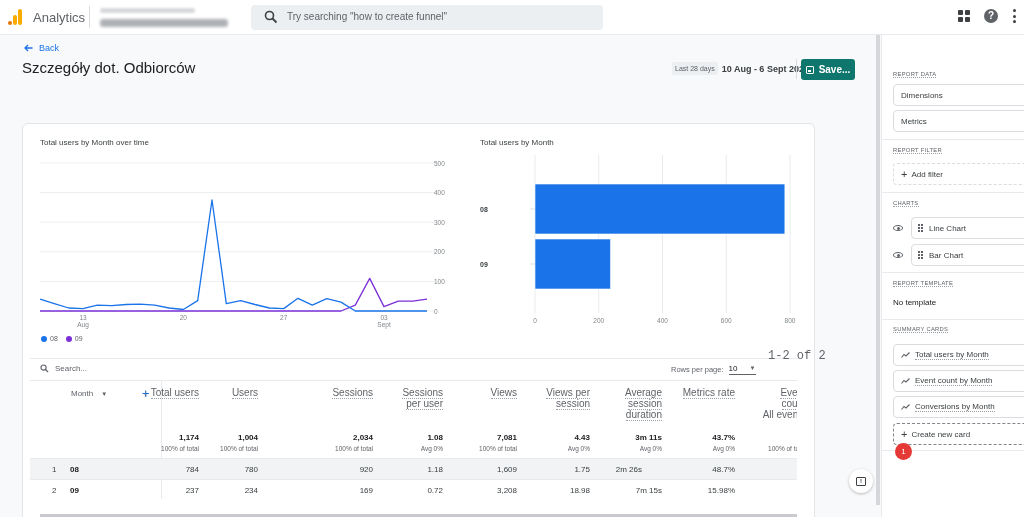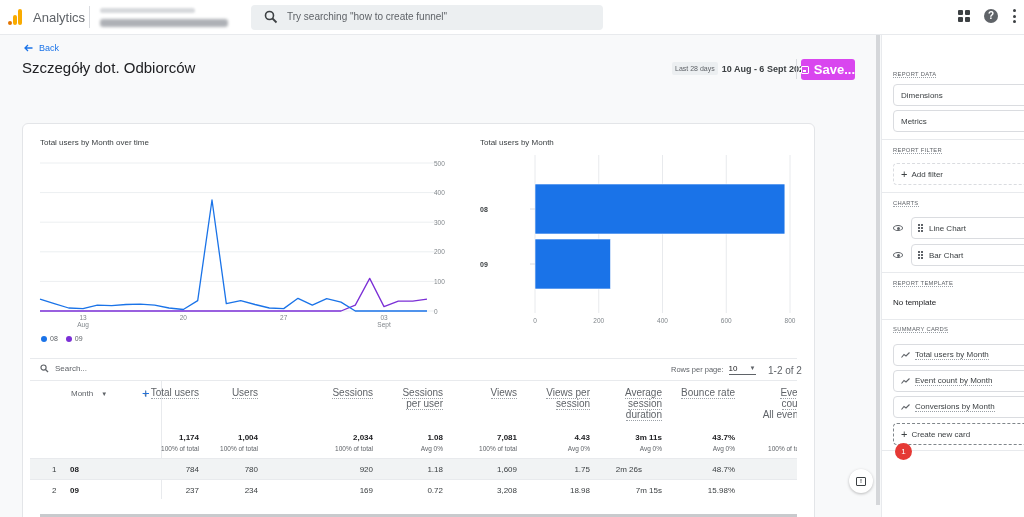--- a/index.html
+++ b/index.html
@@ -24,37 +24,37 @@
   .help-ico { width: 14px; height: 14px; border-radius: 50%; background: #5f6368; color: #fff; font-size: 10px; font-weight: bold; text-align: center; line-height: 14px; }
   .more-ico { width: 4px; height: 14px; display: flex; flex-direction: column; justify-content: space-between; align-items: center; }
   .more-ico span { width: 3px; height: 3px; background: #3c4043; border-radius: 50%; }
 
   .back { position: absolute; left: 24px; top: 43px; font-size: 9px; color: #1a73e8; display: flex; gap: 6px; align-items: center; cursor: pointer; }
   .page-title { position: absolute; left: 22px; top: 59px; font-size: 15px; color: #202124; }
   .date-wrap { position: absolute; left: 672px; top: 62px; display: flex; align-items: center; }
   .date-chip { background: #eceff1; font-size: 7px; color: #5f6368; padding: 3px 3px; border-radius: 2px; }
   .date-range { font-size: 9px; font-weight: bold; color: #3c4043; margin-left: 4px; }
   .sep-v { position: absolute; left: 796px; top: 59px; width: 1px; height: 20px; background: #dadce0; }
-  .save-btn { position: absolute; left: 801px; top: 59px; width: 54px; height: 21px; background: #d946ef; color: #fff; font-size: 13px; font-weight: bold; border-radius: 3px; display: flex; align-items: center; justify-content: center; gap: 5px; cursor: pointer; }
+  .save-btn { position: absolute; left: 801px; top: 59px; width: 54px; height: 21px; background: #0f766e; color: #fff; font-size: 10px; font-weight: bold; border-radius: 3px; display: flex; align-items: center; justify-content: center; gap: 5px; cursor: pointer; }
   .save-btn .ico { width: 8px; height: 8px; border: 1.5px solid #fff; border-radius: 1px; position: relative; }
   .save-btn .ico::after { content: ""; position: absolute; left: 1px; top: 3px; width: 3px; height: 2px; background: #fff; }
 
   .card { position: absolute; left: 22px; top: 123px; width: 793px; height: 400px; background: #fff; border: 1px solid #e3e5e8; border-radius: 6px; }
   .chart-title { position: absolute; font-size: 8px; color: #3c4043; }
   svg text { font-family: "Liberation Sans", sans-serif; }
   .legend { position: absolute; left: 41px; top: 335px; display: flex; gap: 8px; font-size: 7px; color: #5f6368; align-items: center; }
   .legend .item { display: flex; align-items: center; gap: 3px; }
   .legend .dot { width: 6px; height: 6px; border-radius: 50%; }
 
   .tbl-top-line { position: absolute; left: 30px; top: 358px; width: 767px; height: 1px; background: #e8eaed; }
   .tbl-search { position: absolute; left: 40px; top: 364px; display: flex; align-items: center; gap: 6px; font-size: 8px; color: #5f6368; }
   .rpp { position: absolute; left: 671px; top: 364px; font-size: 7.5px; color: #5f6368; display: flex; align-items: center; }
   .rpp-sel { margin-left: 5px; width: 27px; border-bottom: 1px solid #5f6368; font-size: 8px; color: #202124; display: flex; justify-content: space-between; padding-bottom: 1px; }
   .rpp-sel .caret { font-size: 6px; color: #5f6368; padding-top: 1px; }
-  .pager { position: absolute; left: 768px; top: 365px; font-size: 10px; color: #5f6368; }
+  .pager { position: absolute; left: 768px; top: 349px; font-size: 12px; color: #5f6368; font-family: Liberation Mono, monospace; }
   .tbl-line2 { position: absolute; left: 30px; top: 380px; width: 767px; height: 1px; background: #e8eaed; }
 
   .table { position: absolute; left: 30px; top: 381px; width: 767px; height: 118px; overflow: hidden; }
   .dim-col-line { position: absolute; left: 131px; top: 0; width: 1px; height: 118px; background: #e8eaed; }
   .hdr { position: absolute; font-size: 10px; color: #5f6368; text-align: right; line-height: 11px; }
   .hdr span.u { border-bottom: 1px dotted #9aa0a6; }
   .month-hdr { position: absolute; left: 41px; top: 8px; font-size: 8px; color: #5f6368; display: flex; gap: 8px; align-items: center; }
   .add-dim { position: absolute; left: 112px; top: 5px; font-size: 13px; color: #1a73e8; cursor: pointer; }
   .tot-val { position: absolute; font-size: 8px; font-weight: bold; color: #202124; text-align: right; }
   .tot-sub { position: absolute; font-size: 6.5px; color: #5f6368; text-align: right; }
@@ -228,21 +228,21 @@
   <div class="add-dim">+</div>
 
   <div id="hdrs">
       <div class="hdr" style="left: 99px; width: 70px; top: 6px;"><span>↓ </span><span class="u">Total users</span></div>
       <div class="hdr" style="left: 168px; width: 60px; top: 6px;"><span class="u">Users</span></div>
       <div class="hdr" style="left: 283px; width: 60px; top: 6px;"><span class="u">Sessions</span></div>
       <div class="hdr" style="left: 361px; width: 52px; top: 6px;"><span class="u">Sessions per user</span></div>
       <div class="hdr" style="left: 427px; width: 60px; top: 6px;"><span class="u">Views</span></div>
       <div class="hdr" style="left: 508px; width: 52px; top: 6px;"><span class="u">Views per session</span></div>
       <div class="hdr" style="left: 590px; width: 42px; top: 6px;"><span class="u">Average session duration</span></div>
-      <div class="hdr" style="left: 645px; width: 60px; top: 6px;"><span class="u">Bounce rate</span></div>
+      <div class="hdr" style="left: 645px; width: 60px; top: 6px;"><span class="u">Metrics rate</span></div>
       <div class="hdr" style="left: 726px; width: 50px; top: 6px;"><span class="u">Event count</span><br><span>All events</span></div>
     </div>
   <div id="tots">
       <div class="tot-val" style="left: 109px; width: 60px; top: 52px;">1,174</div>
       <div class="tot-sub" style="left: 109px; width: 60px; top: 64px;">100% of total</div>
       <div class="tot-val" style="left: 168px; width: 60px; top: 52px;">1,004</div>
       <div class="tot-sub" style="left: 168px; width: 60px; top: 64px;">100% of total</div>
       <div class="tot-val" style="left: 283px; width: 60px; top: 52px;">2,034</div>
       <div class="tot-sub" style="left: 283px; width: 60px; top: 64px;">100% of total</div>
       <div class="tot-val" style="left: 353px; width: 60px; top: 52px;">1.08</div>

